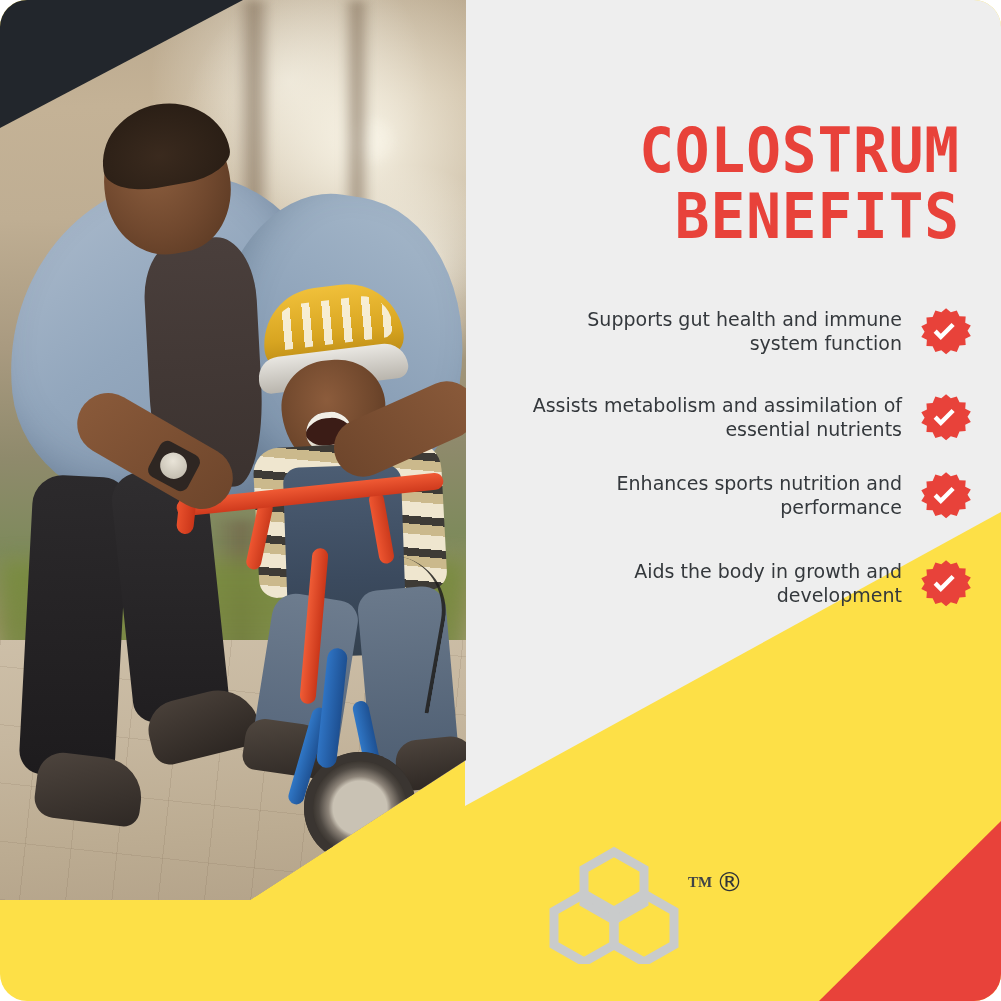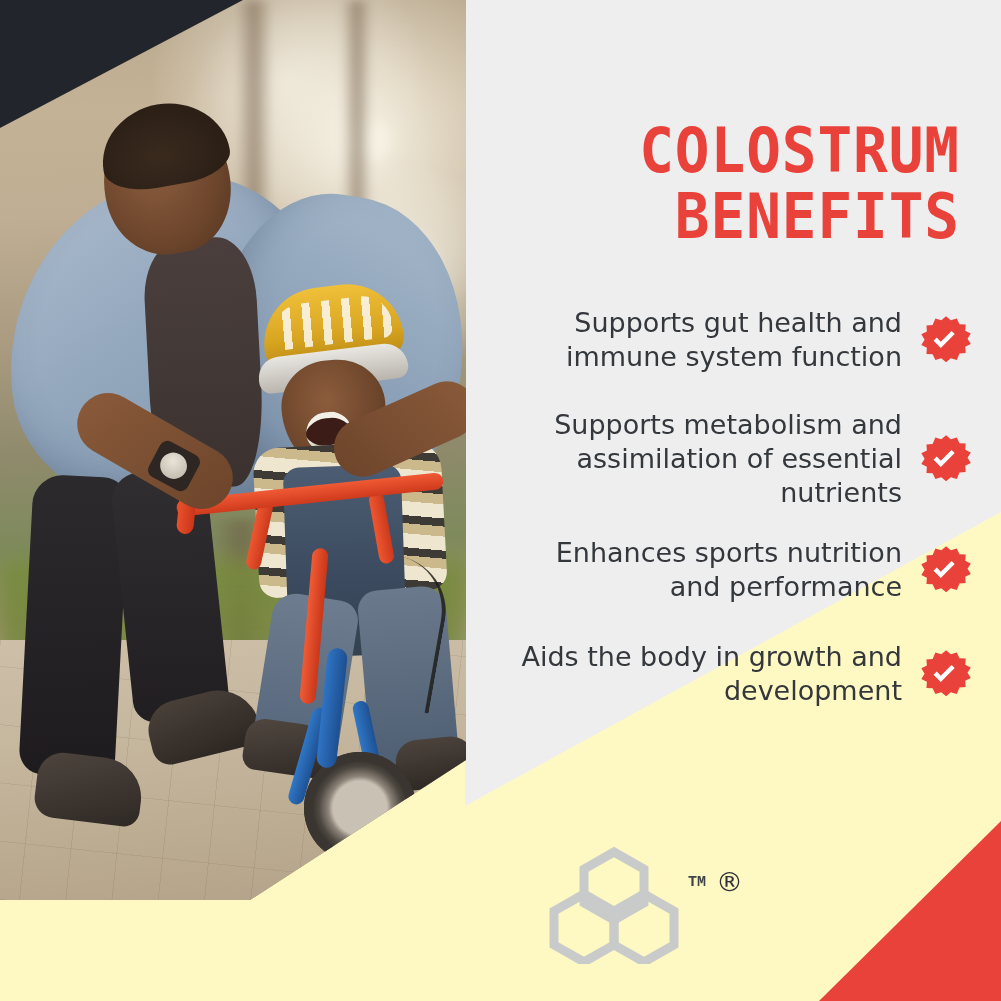--- a/index.html
+++ b/index.html
@@ -6,22 +6,23 @@
   html, body {
     margin: 0;
     padding: 0;
     background: #ffffff;
   }
   #canvas {
     position: relative;
     width: 1001px;
     height: 1001px;
     overflow: hidden;
-    background: #fef9c3;
+    background: #fde047;
     font-family: "DejaVu Sans", "Liberation Sans", sans-serif;
+    border-radius: 27px;
   }
 
   
   .panel-gray {
     position: absolute;
     left: 0; top: 0;
     width: 1001px; height: 1001px;
     background: #eeeeee;
     
     clip-path: polygon(465px 0px, 1001px 0px, 1001px 512px, 465px 806px);
@@ -442,21 +443,21 @@
     display: flex;
     align-items: center;
     justify-content: flex-end;
     gap: 18px;
     margin-bottom: 16px;
   }
   .benefit-text {
     flex: 1 1 auto;
     text-align: right;
     font-family: "DejaVu Sans", "Liberation Sans", sans-serif;
-    font-size: 27px;
+    font-size: 19px;
     line-height: 1.26;
     color: #34383c;
   }
   .seal {
     flex: 0 0 auto;
     width: 52px;
     height: 52px;
     position: relative;
   }
   .seal svg { display: block; }
@@ -491,21 +492,21 @@
     font-weight: 700;
     font-size: 44px;
     letter-spacing: -1px;
     color: #3f4347;
     white-space: nowrap;
   }
   .logo-tm {
     position: absolute;
     left: 196px;
     top: 28px;
-    font-family: Liberation Mono, monospace;
+    font-family: Liberation Serif, serif;
     font-size: 15px;
     font-weight: 700;
     color: #3f4347;
   }
   .logo-r {
     position: absolute;
     left: 224px;
     top: 22px;
     font-family: "DejaVu Sans", "Liberation Sans", sans-serif;
     font-size: 27px;
@@ -588,21 +589,21 @@
       <div class="benefit-text">Supports gut health and immune system function</div>
       <div class="seal">
         <svg viewBox="0 0 64 64" width="52" height="52" aria-hidden="true">
           <path fill="#e8423a" d="M32 2l6.2 5.1L46 4.9l3.6 7.3 8.1.6-.6 8.1 7.3 3.6-4.3 6.9 4.3 6.9-7.3 3.6.6 8.1-8.1.6L46 59.1l-7.8-2.2L32 62l-6.2-5.1-7.8 2.2-3.6-7.3-8.1-.6.6-8.1L-0.4 39.4l4.3-6.9-4.3-6.9 7.3-3.6-.6-8.1 8.1-.6L18 4.9l7.8 2.2z" transform="translate(2 1) scale(0.94)"></path>
           <path fill="#ffffff" d="M25.6 41.8l-8.9-8.9 3.9-3.9 5 5 13.2-13.2 3.9 3.9z"></path>
         </svg>
       </div>
     </div>
 
     <div class="benefit-row r2">
-      <div class="benefit-text">Supports metabolism and assimilation of essential nutrients</div>
+      <div class="benefit-text">Assists metabolism and assimilation of essential nutrients</div>
       <div class="seal">
         <svg viewBox="0 0 64 64" width="52" height="52" aria-hidden="true">
           <path fill="#e8423a" d="M32 2l6.2 5.1L46 4.9l3.6 7.3 8.1.6-.6 8.1 7.3 3.6-4.3 6.9 4.3 6.9-7.3 3.6.6 8.1-8.1.6L46 59.1l-7.8-2.2L32 62l-6.2-5.1-7.8 2.2-3.6-7.3-8.1-.6.6-8.1L-0.4 39.4l4.3-6.9-4.3-6.9 7.3-3.6-.6-8.1 8.1-.6L18 4.9l7.8 2.2z" transform="translate(2 1) scale(0.94)"></path>
           <path fill="#ffffff" d="M25.6 41.8l-8.9-8.9 3.9-3.9 5 5 13.2-13.2 3.9 3.9z"></path>
         </svg>
       </div>
     </div>
 
     <div class="benefit-row r3">
       <div class="benefit-text">Enhances sports nutrition and performance</div>

